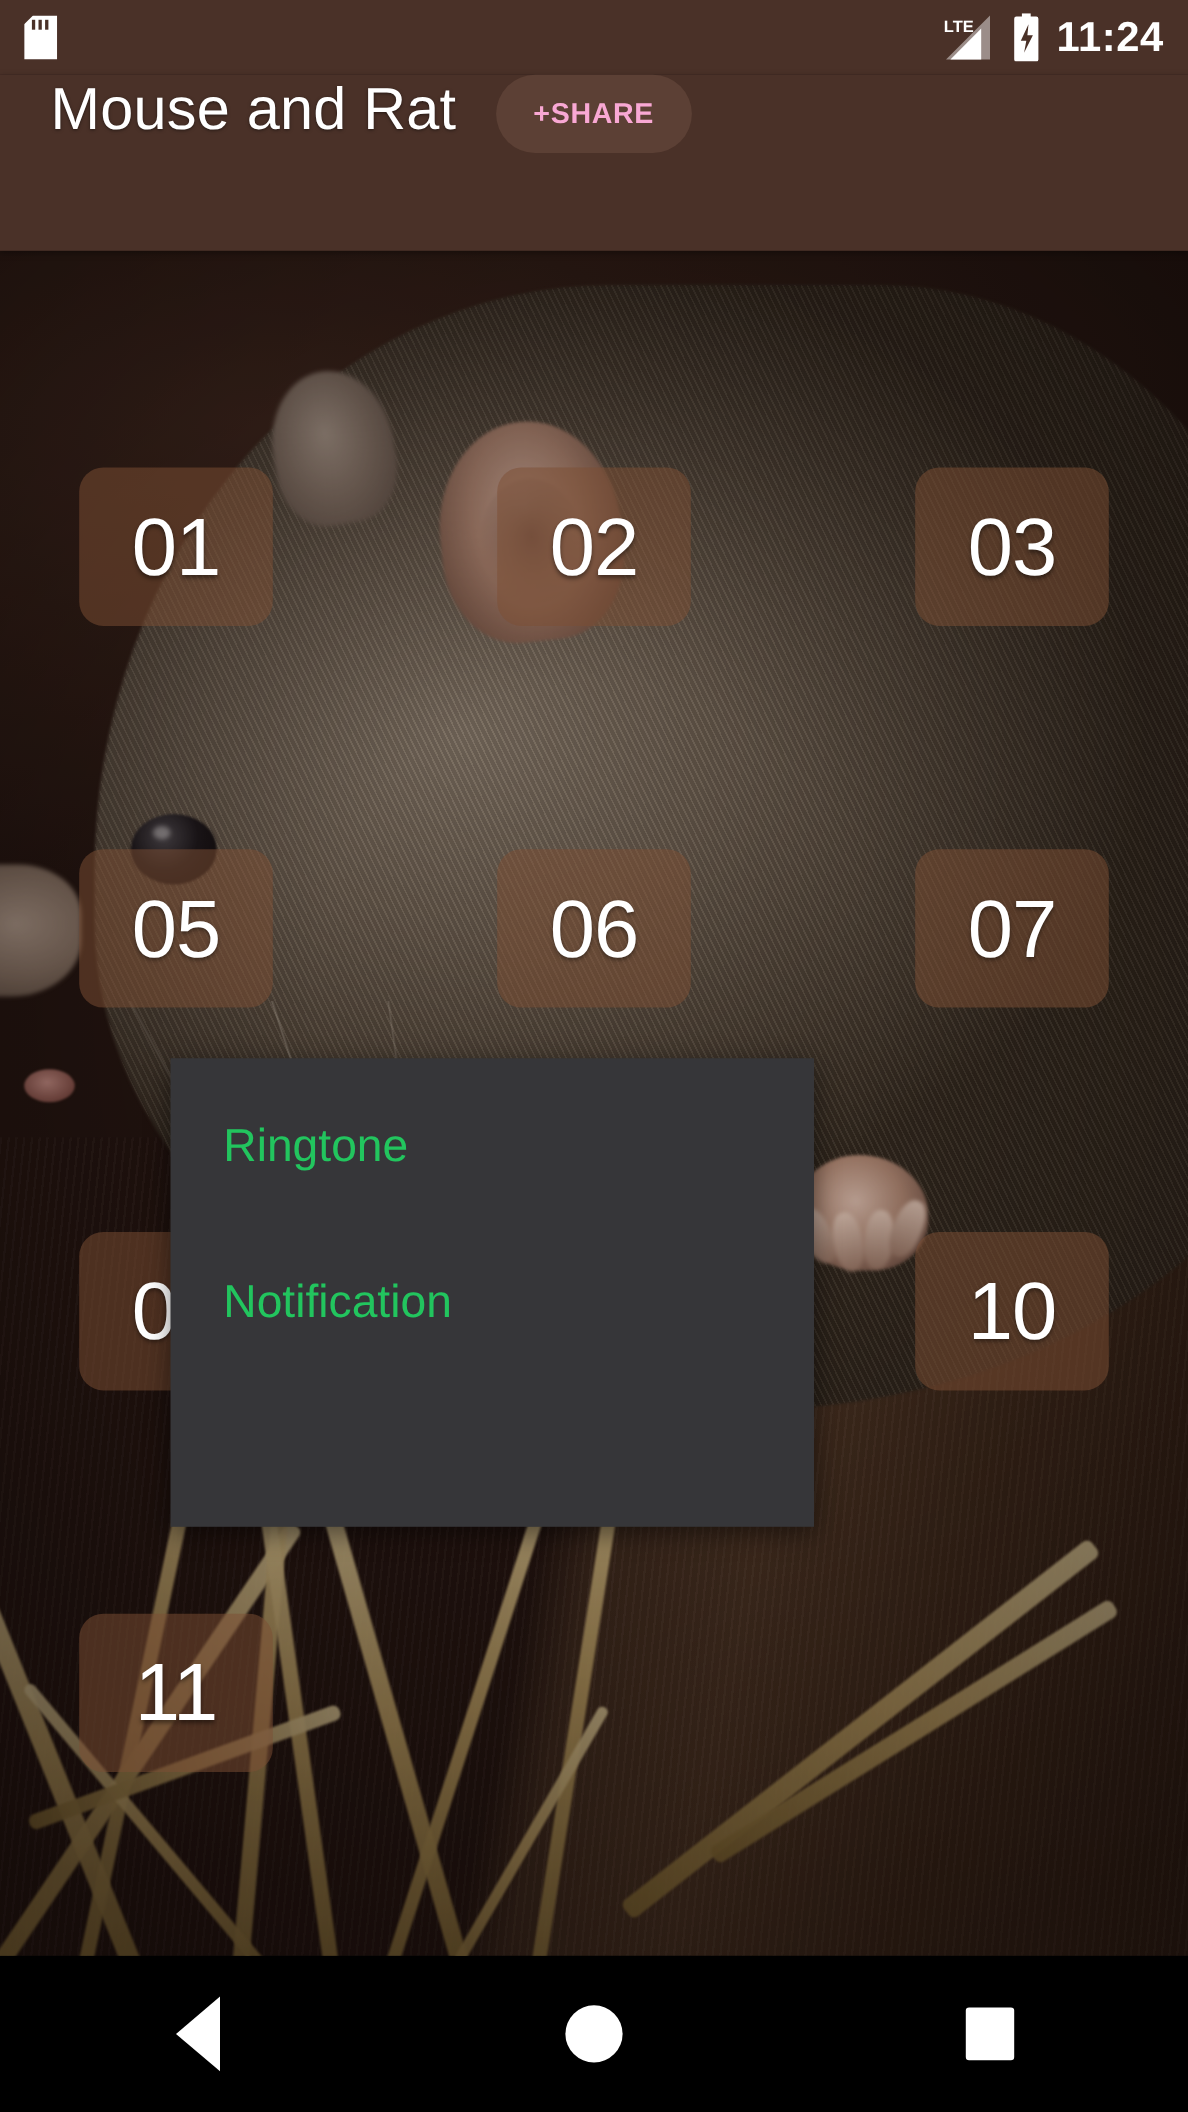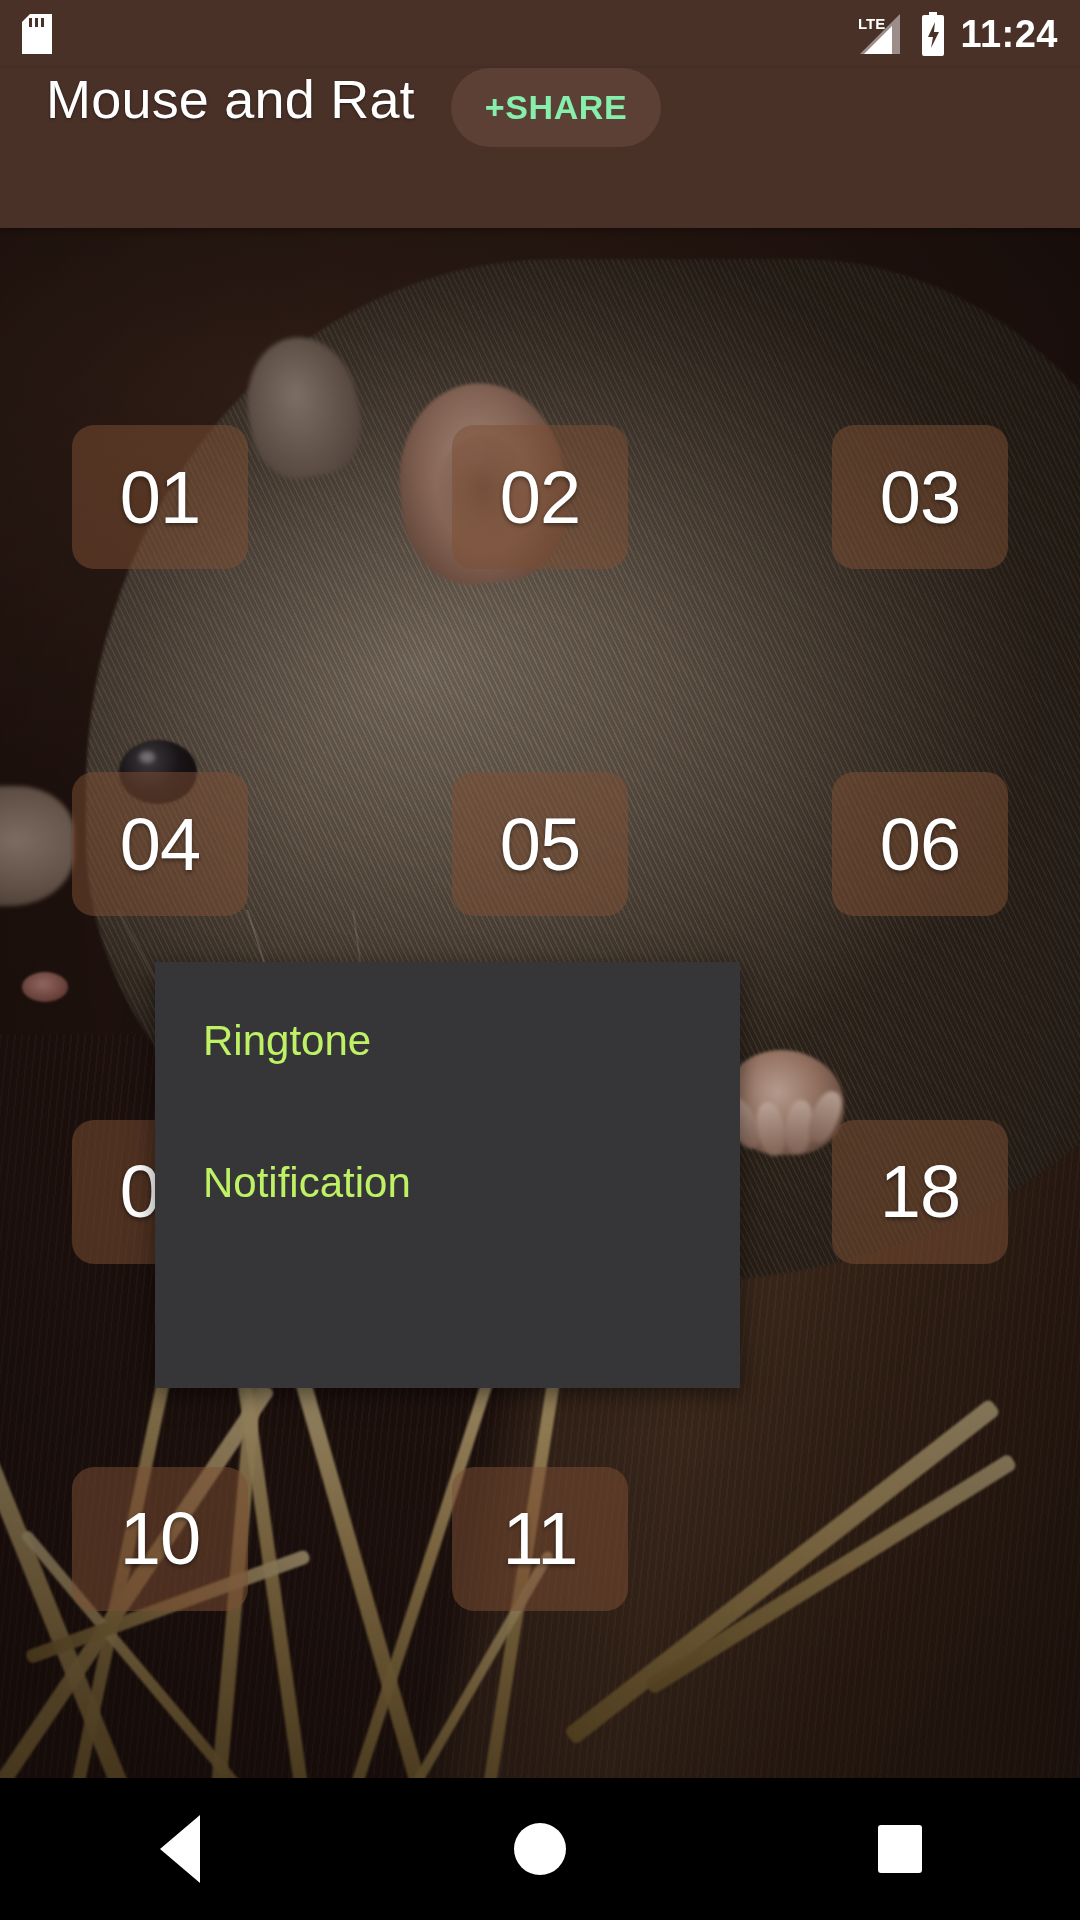--- a/index.html
+++ b/index.html
@@ -147,21 +147,21 @@
     display:flex; align-items:flex-start; padding-left: 46px;
     box-shadow: 0 2px 6px rgba(0,0,0,.35);
   }
   #app-title {
     color:#fff; font-size: 54px; font-weight: 400; letter-spacing: .2px;
     text-shadow: 0 1px 3px rgba(0,0,0,.5);
   }
   #share-btn {
     margin-left: 36px;
     background: #5c4035;
-    color:#86efac; font-size: 34px; font-weight: 700; letter-spacing: .6px;
+    color:#f9a8d4; font-size: 26px; font-weight: 700; letter-spacing: .6px;
     padding: 20px 34px; border: none; border-radius: 48px;
     font-family: "Liberation Sans", sans-serif;
     cursor: pointer;
   }
 
   
   #grid {
     position:absolute; left: 0; top: 228px; width: 1080px; height: 1550px;
     padding: 197px 72px 0 72px;
     display: grid;
@@ -187,21 +187,21 @@
     position:absolute; left: 155px; top: 962px;
     width: 585px; height: 426px;
     background: #363639;
     box-shadow: 0 6px 22px rgba(0,0,0,.5);
     padding: 8px 0;
     z-index: 20;
   }
   .menu-item {
     height: 142px; display:flex; align-items:center;
     padding-left: 48px;
-    color:#bef264; font-size: 42px; font-weight: 400;
+    color:#22c55e; font-size: 42px; font-weight: 400;
     cursor: pointer;
   }
 
   
   #navbar {
     position:absolute; left:0; bottom:0; width:1080px; height:142px;
     background:#000; display:flex; align-items:center; justify-content:space-around;
     z-index: 30;
   }
   .nav-btn { width: 180px; height: 142px; display:flex; align-items:center; justify-content:center; cursor:pointer; }
@@ -286,23 +286,20 @@
     <div class="tile">
         <span class="tile-label">01</span>
       </div>
     <div class="tile">
         <span class="tile-label">02</span>
       </div>
     <div class="tile">
         <span class="tile-label">03</span>
       </div>
     <div class="tile">
-        <span class="tile-label">04</span>
-      </div>
-    <div class="tile">
         <span class="tile-label">05</span>
       </div>
     <div class="tile">
         <span class="tile-label">06</span>
       </div>
     <div class="tile">
         <span class="tile-label">07</span>
       </div>
     <div class="tile">
         <span class="tile-label">08</span>

